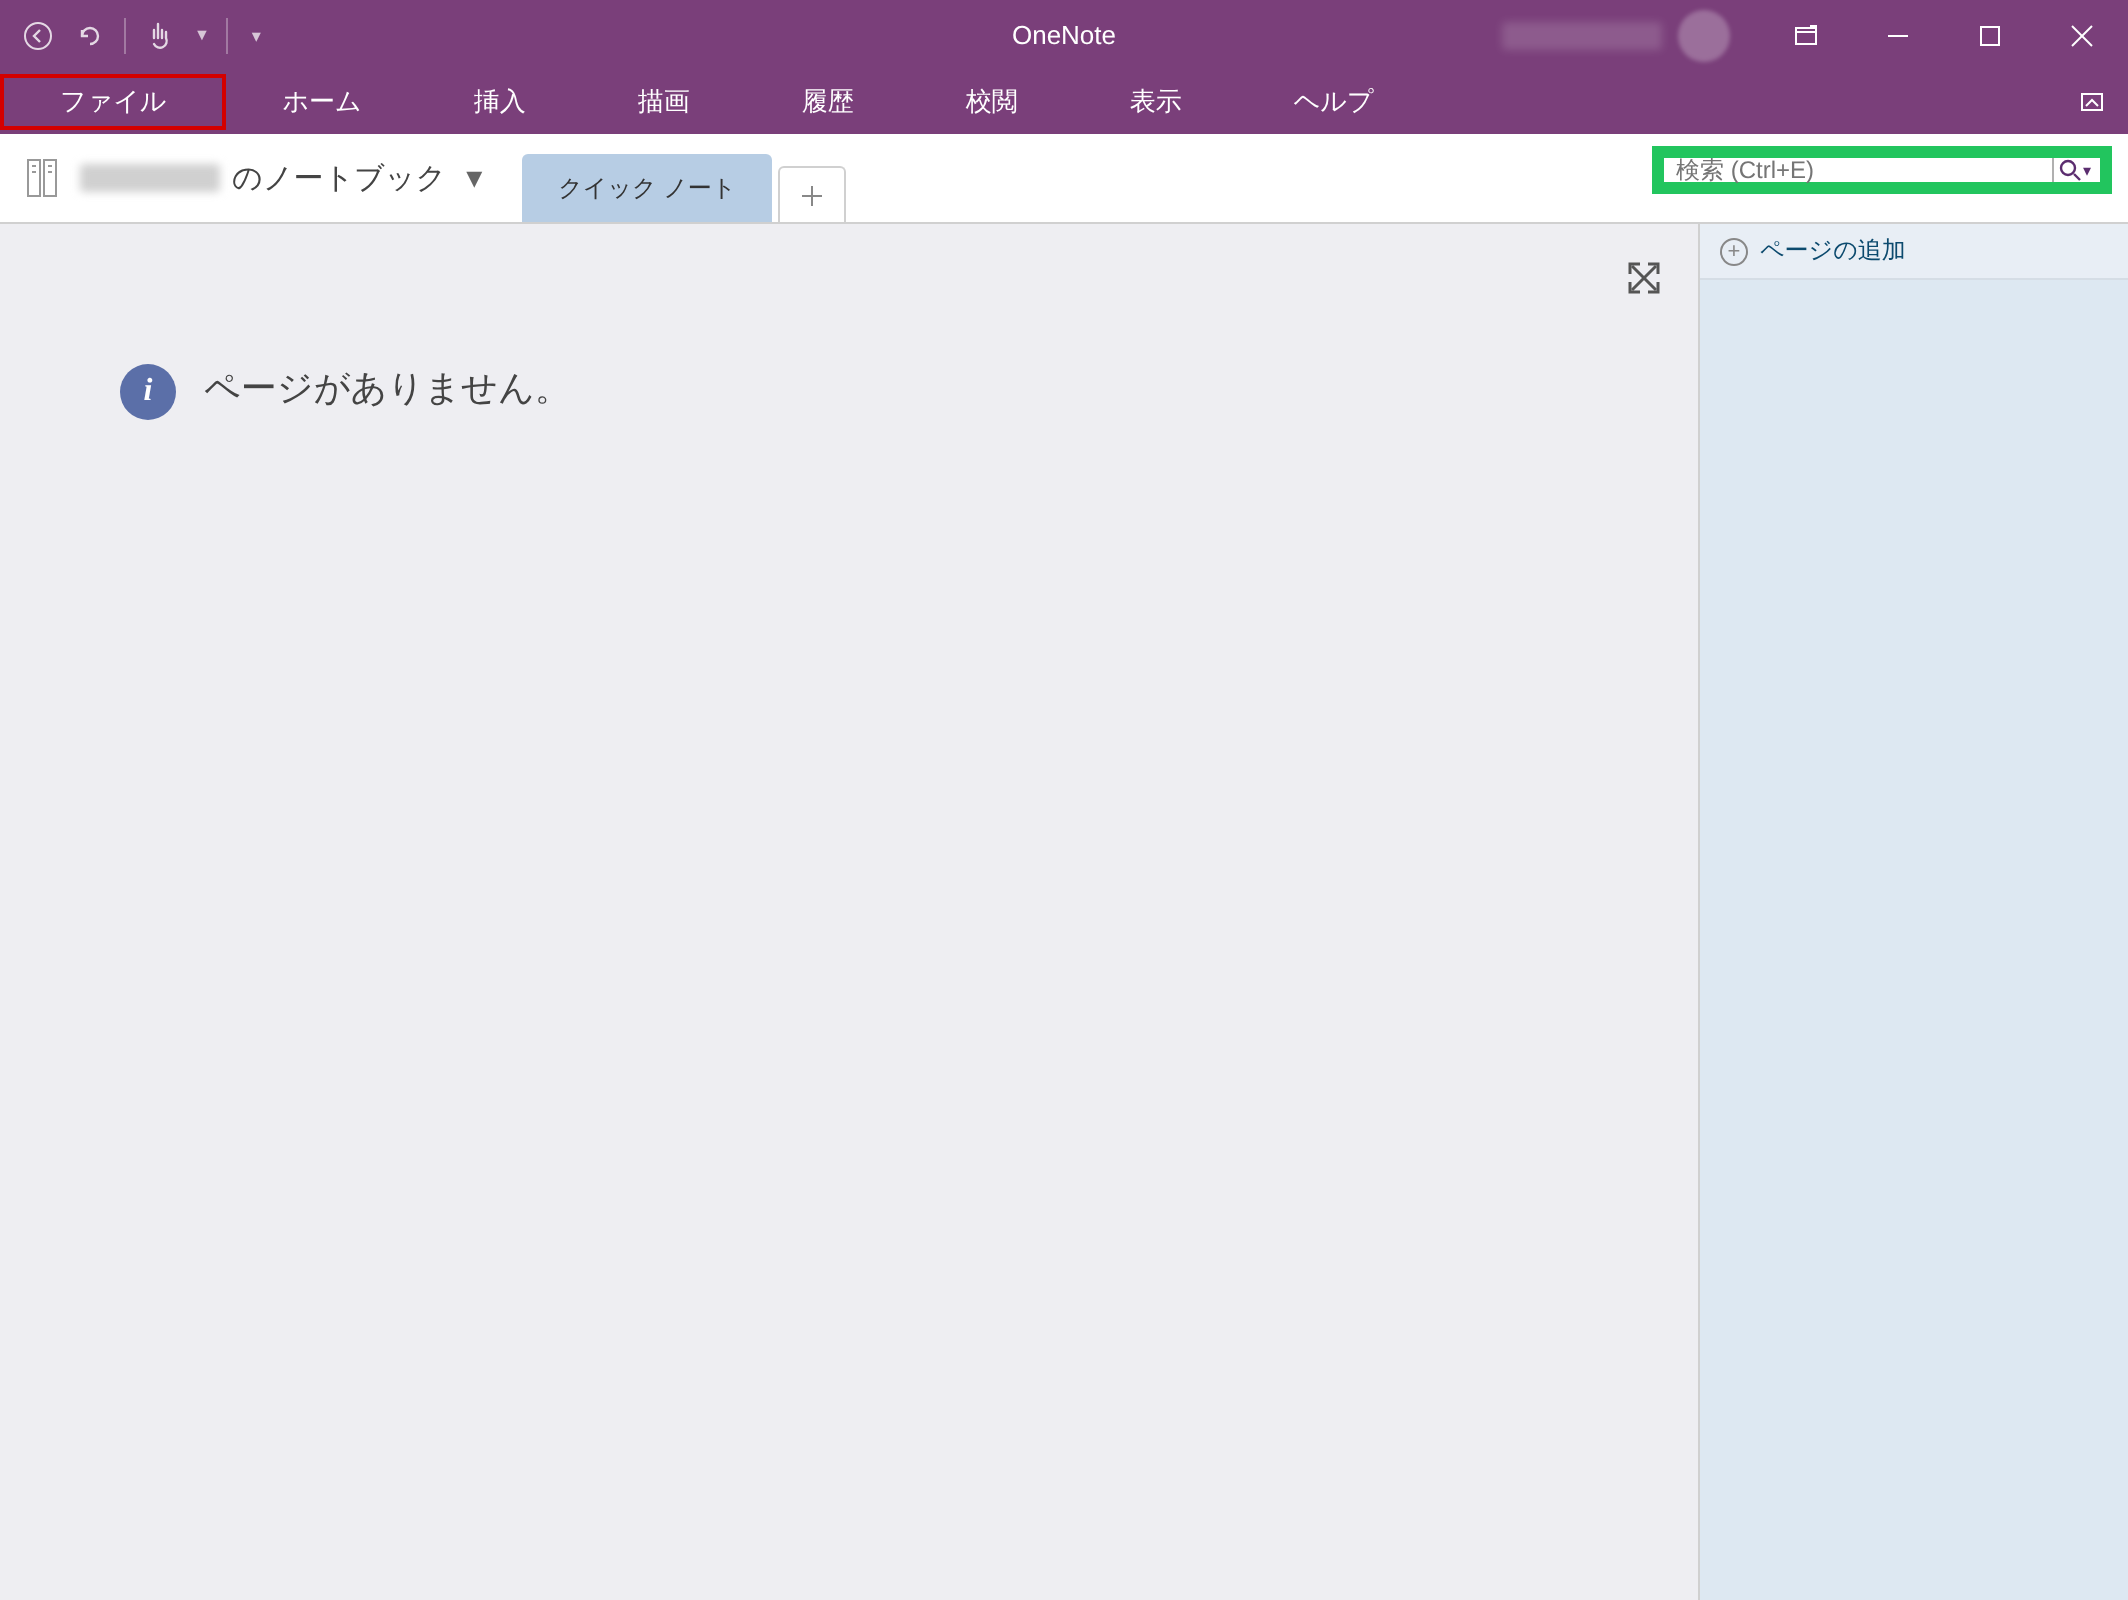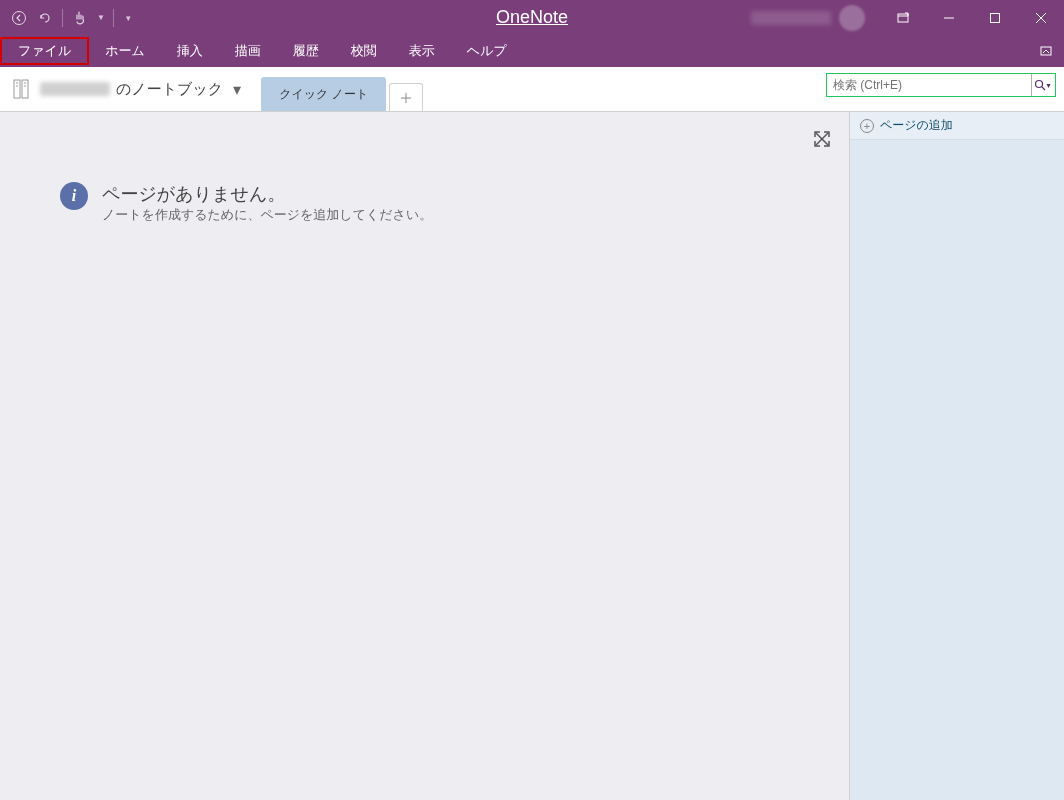--- a/index.html
+++ b/index.html
@@ -39,23 +39,22 @@
     }
     .titlebar-icon svg {
       width: 16px;
       height: 16px;
       fill: white;
     }
     .titlebar-center {
       position: absolute;
       left: 50%;
       transform: translateX(-50%);
-      font-size: 18px;
-      color: white;
-      text-decoration: underline;
+      font-size: 13px;
+      color: white;
     }
     .titlebar-right {
       position: absolute;
       right: 0;
       display: flex;
       align-items: center;
       height: 100%;
     }
     .user-area {
       display: flex;
@@ -97,21 +96,21 @@
       stroke-width: 1;
     }
     .ribbon-tabs {
       height: 32px;
       background: #7a3f7a;
       display: flex;
       align-items: center;
       position: relative;
     }
     .ribbon-tab {
-      padding: 0 16px;
+      padding: 0 28px;
       height: 100%;
       display: flex;
       align-items: center;
       color: white;
       font-size: 13px;
       cursor: pointer;
     }
     .ribbon-tab.highlighted {
       border: 2px solid #d40000;
       height: 28px;
@@ -200,21 +199,21 @@
       display: flex;
       align-items: center;
       background: white;
     }
     .search-box {
       position: absolute;
       right: 8px;
       top: 6px;
       width: 230px;
       height: 24px;
-      border: 1px solid #22c55e;
+      border: 6px solid #22c55e;
       background: white;
       display: flex;
       align-items: center;
     }
     .search-input {
       flex: 1;
       border: none;
       outline: none;
       padding: 0 6px;
       font-size: 12px;
@@ -450,21 +449,20 @@
       <svg viewBox="0 0 18 18">
           <path d="M2 7 L2 2 L7 2 M11 2 L16 2 L16 7 M16 11 L16 16 L11 16 M7 16 L2 16 L2 11" stroke="#555" fill="none"></path>
           <line x1="3" y1="3" x2="15" y2="15" stroke="#555"></line>
           <line x1="15" y1="3" x2="3" y2="15" stroke="#555"></line>
         </svg>
     </div>
     <div class="empty-message">
       <div class="info-icon">i</div>
       <div class="empty-text">
         <h2>ページがありません。</h2>
-        <p>ノートを作成するために、ページを追加してください。</p>
       </div>
     </div>
   </div>
   <div class="page-pane">
     <div class="add-page">
       <span class="add-page-icon">+</span>
       <span class="add-page-text">ページの追加</span>
     </div>
   </div>
 </div>

